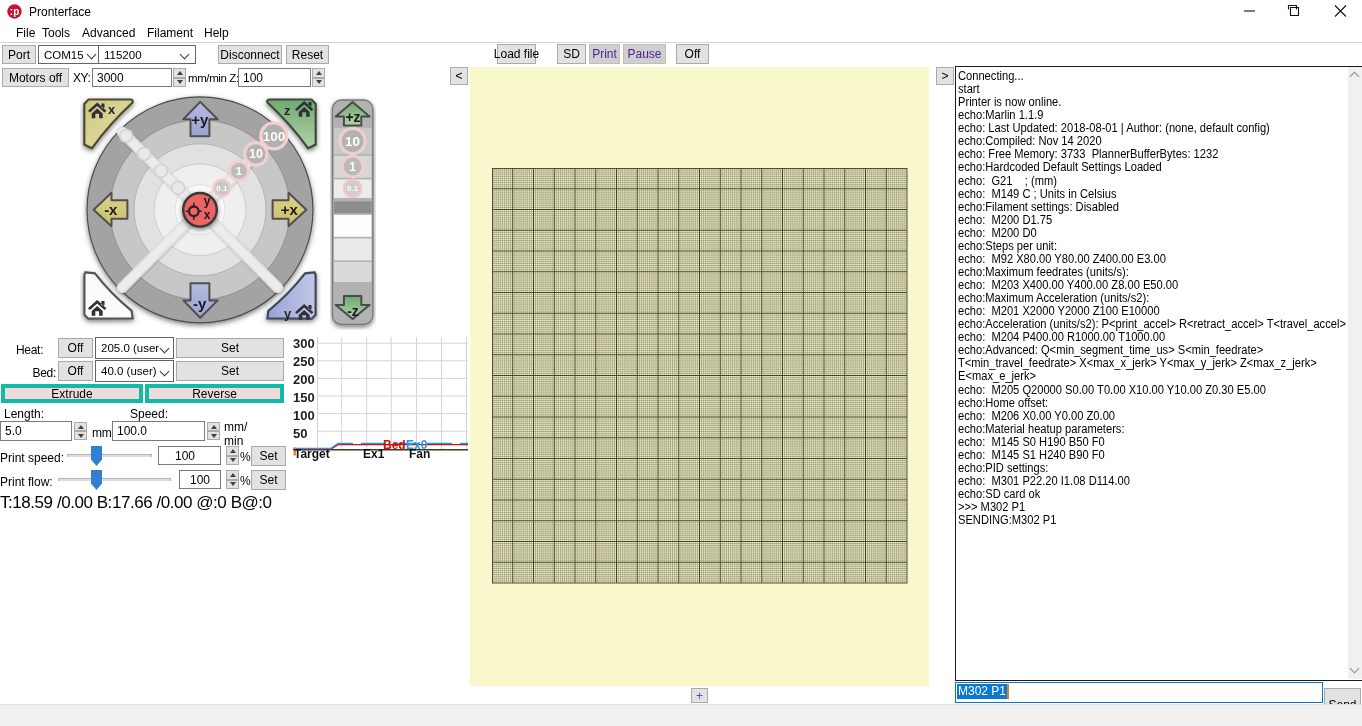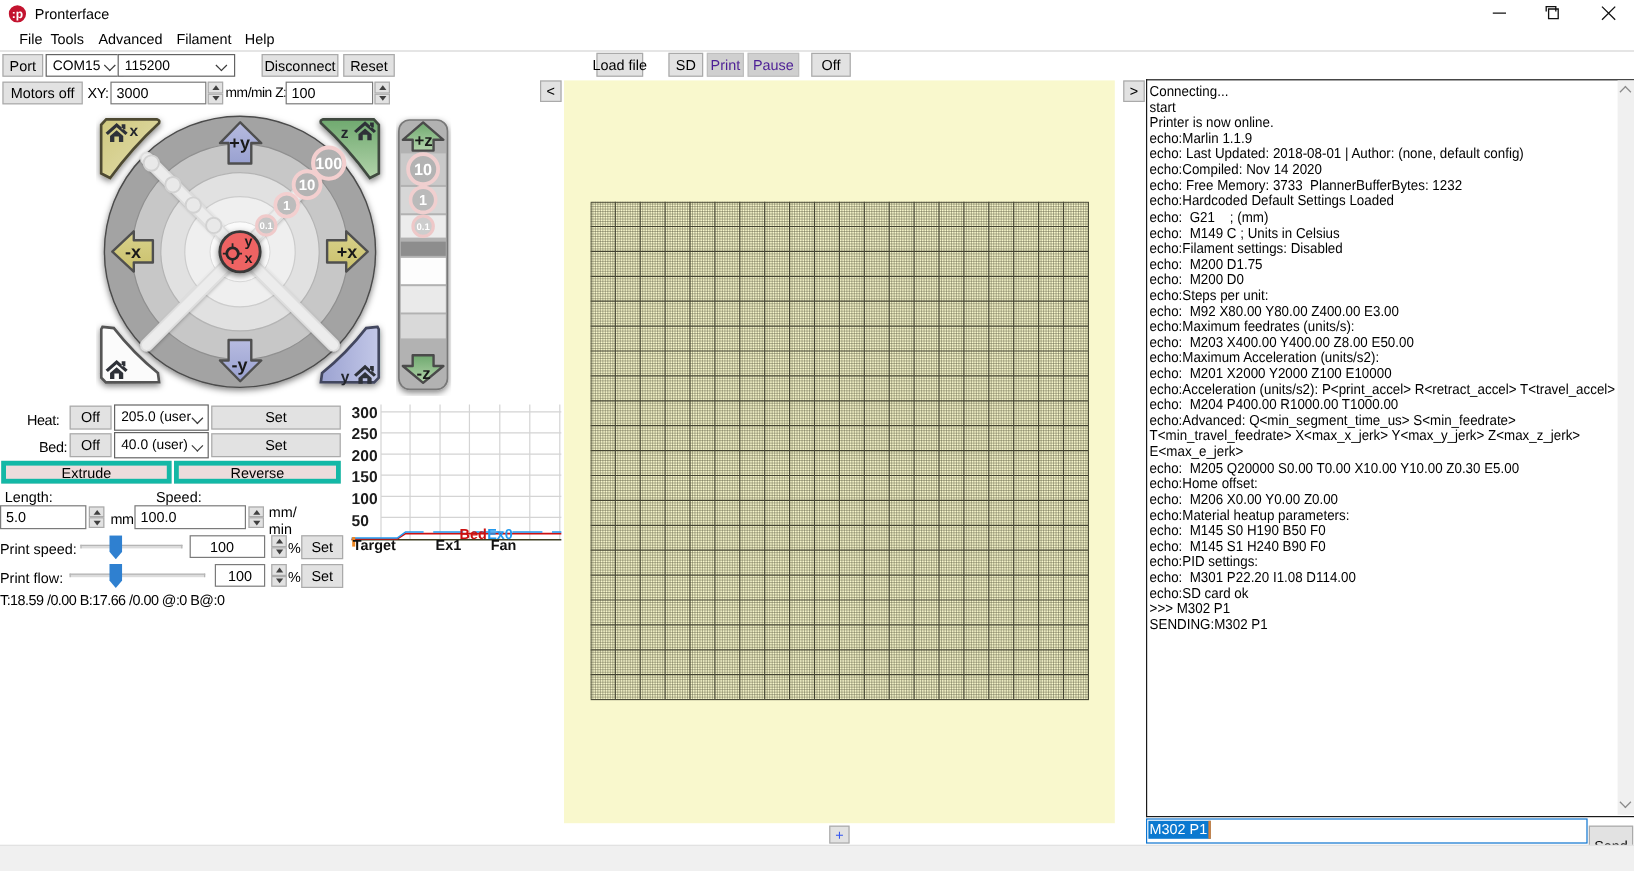--- a/index.html
+++ b/index.html
@@ -136,21 +136,21 @@
  <span class="ab" style="left:3px;top:598px;width:7px;height:7px;border-right:1.6px solid #8a8a8a;border-bottom:1.6px solid #8a8a8a;transform:rotate(45deg)"></span>
 </div>
 
 <div class="ab" style="left:955px;top:682px;width:368px;height:21px;background:#fff;border:1.5px solid #0c74cf">
  <span class="ab" style="left:1px;top:1px;background:#0b79d0;color:#fff;font-size:12px;padding:0 1px;height:15px;border-right:2px solid #e08030">M302 P1</span>
 </div>
 <div class="btn" style="left:1324px;top:688px;width:37px;height:33px">Send</div>
 
 <div class="ab" style="left:0;top:704px;width:1362px;height:22px;background:#f0f0f0;border-top:1px solid #e2e2e2"></div>
 
-<span class="lbl" style="left:16px;top:343px;width:40px;text-align:center;letter-spacing:-0.3px">Heat:</span>
+<span class="lbl" style="left:16px;top:343px;width:40px;text-align:left;letter-spacing:-0.3px">Heat:</span>
 <div class="btn" style="left:58px;top:338px;width:35px;height:20px">Off</div>
 <div class="combo" style="left:95px;top:337px;width:79px;height:22px;border-width:1.5px">205.0 (user<span class="chev" style="right:5px;top:7px"></span></div>
 <div class="btn" style="left:176px;top:338px;width:108px;height:20px">Set</div>
 <span class="lbl" style="left:16px;top:366px;width:40px;text-align:right;letter-spacing:-0.3px">Bed:</span>
 <div class="btn" style="left:58px;top:361px;width:35px;height:20px">Off</div>
 <div class="combo" style="left:95px;top:360px;width:79px;height:22px;border-width:1.5px">40.0 (user)<span class="chev" style="right:5px;top:7px"></span></div>
 <div class="btn" style="left:176px;top:361px;width:108px;height:20px">Set</div>
 <div class="btn pink" style="left:1px;top:384px;width:142px;height:19px">Extrude</div>
 <div class="btn pink" style="left:145px;top:384px;width:139px;height:19px">Reverse</div>
 
@@ -199,21 +199,21 @@
 <div class="spin" style="left:226px;top:470px;width:13px;height:19px">
     <div>
       <span class="tu"></span>
     </div>
     <div>
       <span class="td"></span>
     </div>
   </div>
 <span class="lbl" style="left:240px;top:474px">%</span>
 <div class="btn" style="left:251px;top:470px;width:35px;height:20px">Set</div>
-<span class="lbl" style="left:0px;top:493px;font-size:12px;letter-spacing:-0.45px">T:18.59 /0.00 B:17.66 /0.00 @:0 B@:0</span>
+<span class="lbl" style="left:0px;top:493px;font-size:17px;letter-spacing:-0.45px">T:18.59 /0.00 B:17.66 /0.00 @:0 B@:0</span>
 
 <svg class="ab" style="left:291px;top:335px" width="177" height="126" viewBox="0 0 177 126">
  <rect x="0" y="0" width="177" height="126" fill="#fff"></rect>
  <g stroke="#d4d4d4" stroke-width="1">
   <path d="M26.5 8.2H177 M26.5 25.8H177 M26.5 43.4H177 M26.5 61H177 M26.5 78.6H177 M26.5 96.2H177"></path>
   <path d="M26.5 2V115 M50.7 2V115 M75.7 2V115 M100.2 2V115 M125.5 2V115 M150.5 2V115 M175.5 2V115"></path>
  </g>
  <g font-family="Liberation Sans" font-size="13" font-weight="bold" fill="#1c1c1c">
   <text x="2" y="13">300</text>
   <text x="2" y="31">250</text>

